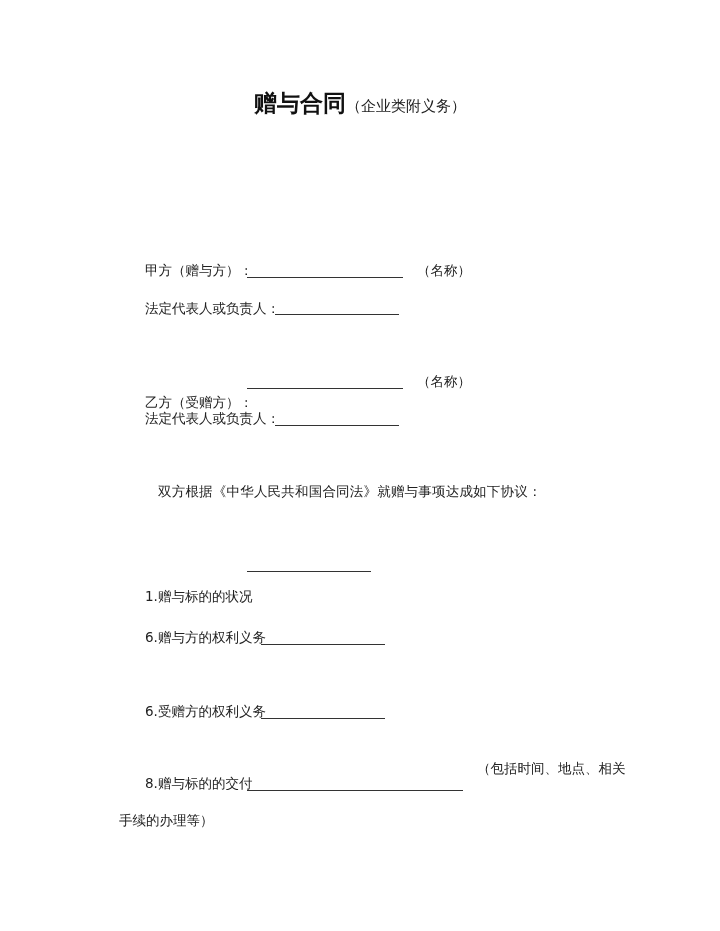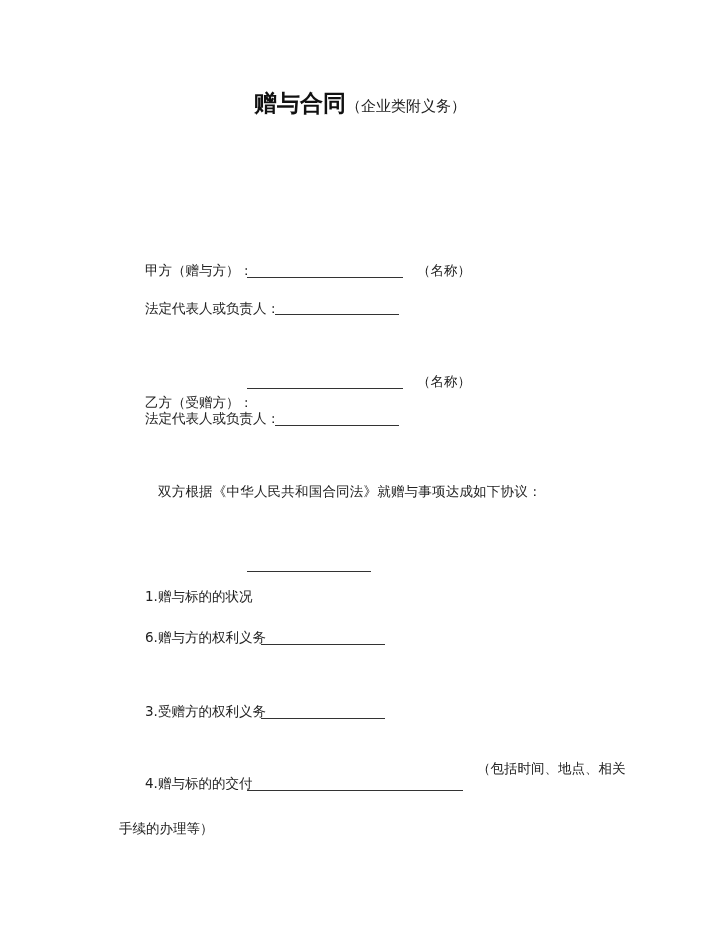--- a/index.html
+++ b/index.html
@@ -40,21 +40,21 @@
   <span class="abs ul" style="top:411px;left:275px;width:124px;"></span>
 
   <div class="abs line" style="top:481px;left:133px;letter-spacing:0.2px;margin-left:13px;">双方根据《中华人民共和国合同法》就赠与事项达成如下协议：</div>
 
   <div class="abs line" style="top:586px;left:133px;">1.赠与标的的状况</div>
   <span class="abs ul" style="top:557px;left:247px;width:124px;"></span>
 
   <div class="abs line" style="top:627px;left:133px;">6.赠与方的权利义务</div>
   <span class="abs ul" style="top:630px;left:261px;width:124px;"></span>
 
-  <div class="abs line" style="top:701px;left:133px;">3.受赠方的权利义务</div>
+  <div class="abs line" style="top:701px;left:133px;">6.受赠方的权利义务</div>
   <span class="abs ul" style="top:704px;left:261px;width:124px;"></span>
 
-  <div class="abs line" style="top:773px;left:133px;">4.赠与标的的交付</div>
+  <div class="abs line" style="top:773px;left:133px;">8.赠与标的的交付</div>
   <span class="abs ul" style="top:776px;left:247px;width:216px;"></span>
   <span class="abs line" style="top:758px;left:465px;">（包括时间、地点、相关</span>
-  <div class="abs line" style="top:810px;left:107px;margin-top:8px;">手续的办理等）</div>
+  <div class="abs line" style="top:810px;left:107px;">手续的办理等）</div>
 
 </div>
 
 </body></html>

